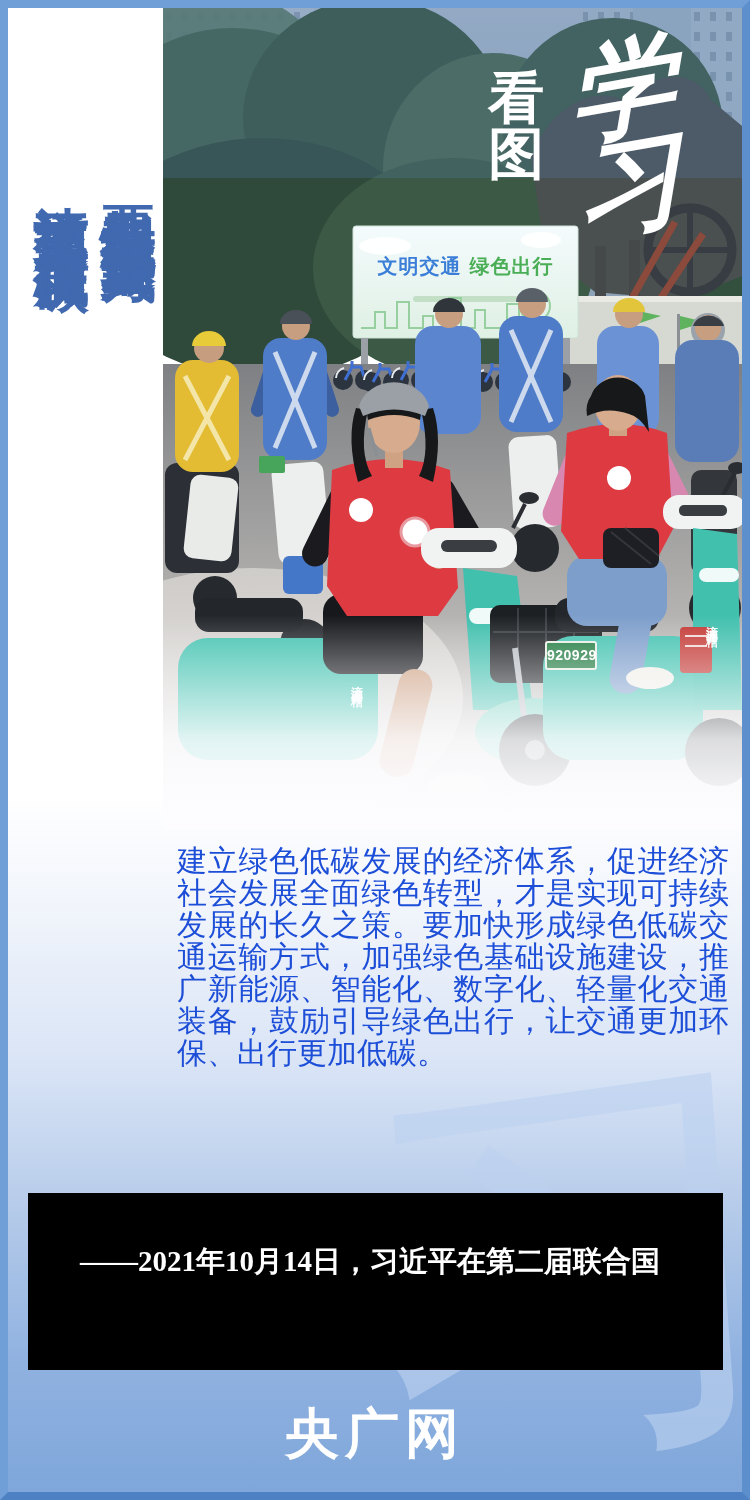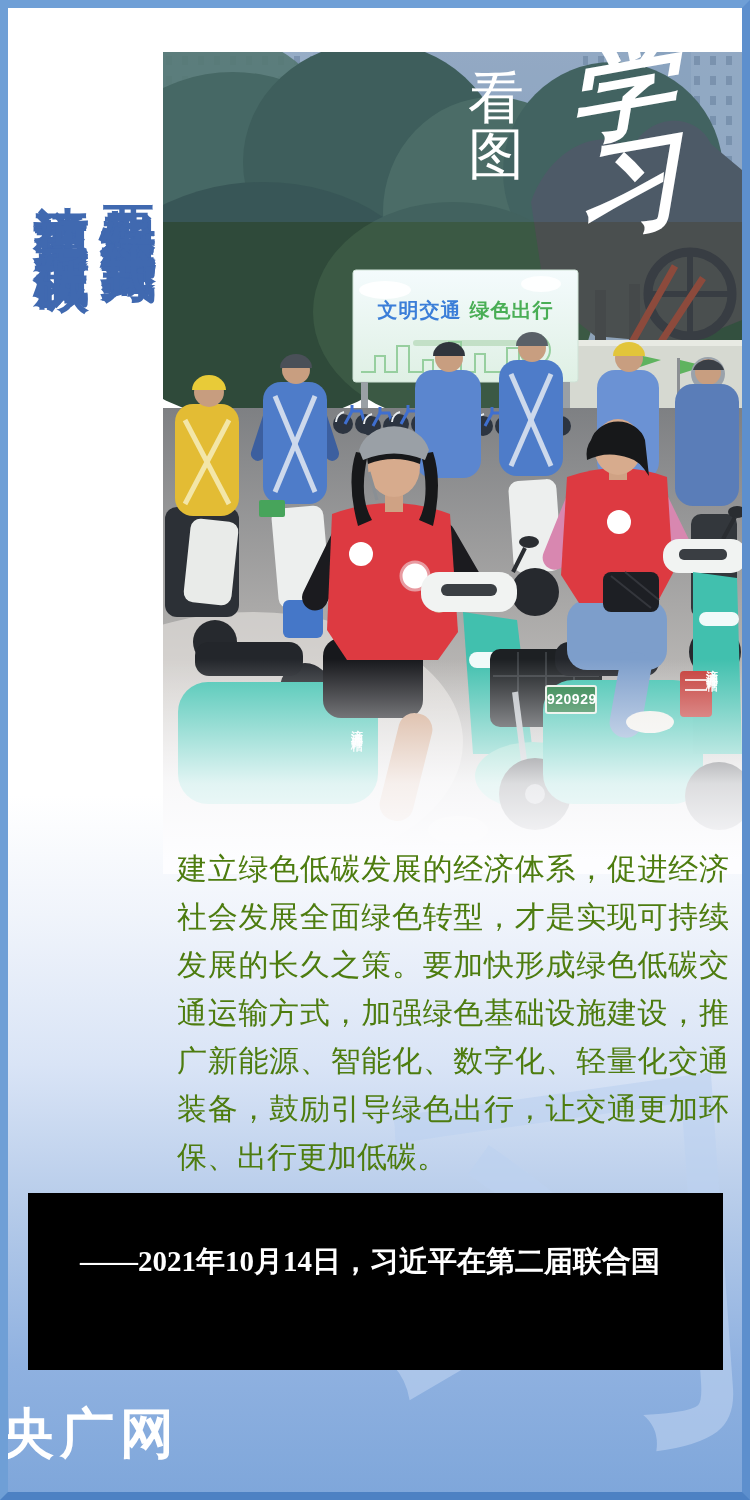--- a/index.html
+++ b/index.html
@@ -6,60 +6,60 @@
   .poster{position:relative;width:750px;height:1500px;margin:0 auto;overflow:hidden;
           font-family:"Liberation Sans",sans-serif;}
   
   .bg{position:absolute;inset:0;z-index:0;
       background:linear-gradient(180deg,#ffffff 0%,#ffffff 53%,#f0f4fb 61%,
                  #d9e4f6 71%,#b4cae9 81%,#8fb1e0 91%,#7ea6da 100%);}
   .watermark{position:absolute;right:-40px;top:1040px;z-index:1;
       font-family:"DejaVu Serif","Liberation Serif",serif;font-size:430px;line-height:1;
       color:#bdd2f0;opacity:.62;transform:rotate(-8deg) skewX(-4deg);pointer-events:none;}
   
-  .photo-wrap{position:absolute;left:163px;top:8px;width:579px;height:822px;z-index:2;margin-top:44px;}
+  .photo-wrap{position:absolute;left:163px;top:8px;width:579px;height:822px;z-index:2;}
   .photo-wrap svg{position:absolute;inset:0;width:100%;height:100%;}
   .photo-fade{position:absolute;left:0;right:0;bottom:0;height:215px;
       background:linear-gradient(180deg,rgba(253,253,255,0) 0%,rgba(253,253,255,.85) 58%,#fdfdff 94%);}
   .banner-text{position:absolute;left:192px;top:245px;width:221px;text-align:center;
       font-weight:bold;font-size:20px;letter-spacing:1px;white-space:nowrap;
       font-family:"Liberation Sans",sans-serif;}
   .banner-text .b1{color:#3b7ed8;margin-right:8px;}
   .banner-text .b2{color:#49ae55;}
   .plate{position:absolute;left:382px;top:633px;width:52px;height:29px;background:#1e7a3e;
       border:2px solid #e8efe6;border-radius:3px;box-sizing:border-box;color:#fff;
       font-size:14px;font-weight:bold;text-align:center;line-height:24px;letter-spacing:.5px;}
   .brand-v{position:absolute;writing-mode:vertical-rl;color:rgba(255,255,255,.93);
       font-size:12px;letter-spacing:3px;font-weight:bold;}
   .brand-a{left:185px;top:668px;}
   .brand-b{left:540px;top:608px;}
   
   .logo{position:absolute;left:468px;top:34px;z-index:5;color:#fff;display:flex;align-items:flex-start;}
   .logo-left{display:flex;flex-direction:column;margin-top:36px;}
-  .logo-kantu{font-size:56px;font-weight:400;letter-spacing:4px;line-height:1;}
+  .logo-kantu{font-size:56px;font-weight:700;letter-spacing:4px;line-height:1;text-align:center;}
   .logo-pinyin{font-size:24px;font-weight:bold;letter-spacing:9px;margin:6px 0 0 4px;}
   .logo-script{font-family:"DejaVu Serif","Liberation Serif",serif;font-style:italic;font-weight:bold;
       font-size:106px;line-height:.9;transform:rotate(-10deg) skewX(-6deg);margin-left:4px;}
   
   .headline{position:absolute;left:14px;top:162px;height:820px;width:148px;z-index:3;
       writing-mode:vertical-rl;font-family:"Liberation Serif","DejaVu Serif",serif;
       font-weight:bold;font-size:55px;letter-spacing:3px;line-height:67px;color:#4069b0;}
   .headline p{margin:0;}
   
   .body-text{position:absolute;left:177px;top:845px;width:552px;margin:0;z-index:2;
-      font-family:"Liberation Serif","DejaVu Serif",serif;font-size:30px;line-height:48px;
-      color:#4d7c0f;text-align:justify;text-justify:inter-character;}
+      font-family:"Liberation Serif","DejaVu Serif",serif;font-size:30px;line-height:32px;
+      color:#1d4ed8;text-align:justify;text-justify:inter-character;}
   
   .quote{position:absolute;left:28px;top:1193px;width:695px;height:177px;z-index:3;
       background:#000000;border-top:2px solid #000000;box-sizing:border-box;
       padding:34px 10px 0 52px;}
   .quote p{margin:0;color:#fff;font-family:"Liberation Serif","DejaVu Serif",serif;
       font-weight:bold;font-size:29px;line-height:64px;white-space:nowrap;}
   
-  .footer-logo{position:absolute;left:0;width:100%;top:1398px;z-index:3;
+  .footer-logo{position:absolute;left:0;width:100%;top:1398px;z-index:3;text-align:center;
       color:#fff;font-size:54px;font-weight:900;letter-spacing:6px;}
   
   .frame{position:absolute;inset:0;z-index:30;pointer-events:none;box-sizing:border-box;
       border:8px solid #6f9fd6;border-right-color:#5d8fcd;border-bottom-color:#4d81c3;}
 </style>
 </head>
 <body>
 
 <div class="poster">
   <div class="bg"></div>

